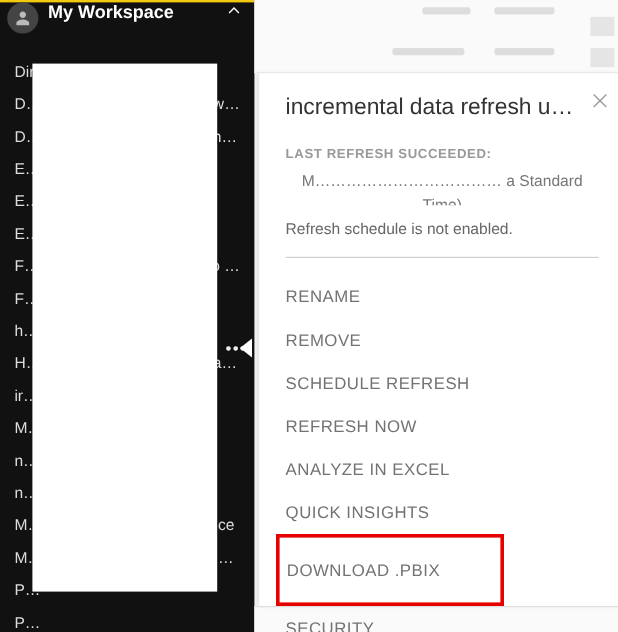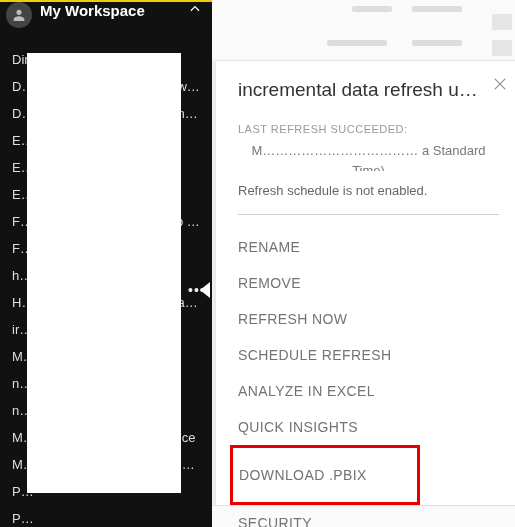--- a/index.html
+++ b/index.html
@@ -69,21 +69,21 @@
   .panel-close {
     position: absolute; right: 12px; top: 14px; width: 18px; height: 18px;
     cursor: pointer;
   }
   .panel-close svg { width: 18px; height: 18px; stroke: #999; stroke-width: 1.5; }
   .panel-title {
     font-size: 19px; color: #333; white-space: nowrap; overflow: hidden;
     text-overflow: ellipsis; padding-right: 20px; height: 26px;
   }
   .panel-sub {
-    margin-top: 18px; font-size: 11px; letter-spacing: 0.5px; color: #999; font-weight: 400;
+    margin-top: 18px; font-size: 11px; letter-spacing: 0.5px; color: #999; font-weight: 700;
   }
   .panel-refresh-info { margin-top: 6px; font-size: 13px; color: #777; line-height: 1.5; height: 30px; overflow: hidden; text-align: center; }
   .panel-sched { margin-top: 12px; font-size: 13px; color: #666; }
   .panel-divider { margin-top: 16px; border-top: 1px solid #d0d0d0; }
 
   .menu { margin-top: 14px; }
   .menu-item {
     font-size: 14px; color: #737373; letter-spacing: 0.4px; padding: 10px 0;
     cursor: pointer; font-weight: 400;
   }
@@ -155,20 +155,20 @@
   </div>
   <div class="panel-title">incremental data refresh usi…</div>
   <div class="panel-sub">LAST REFRESH SUCCEEDED:</div>
   <div class="panel-refresh-info">M……………………………… a Standard Time)</div>
   <div class="panel-sched">Refresh schedule is not enabled.</div>
   <div class="panel-divider"></div>
 
   <div class="menu">
     <div class="menu-item">RENAME</div>
     <div class="menu-item">REMOVE</div>
+    <div class="menu-item">SCHEDULE REFRESH</div>
     <div class="menu-item">REFRESH NOW</div>
-    <div class="menu-item">SCHEDULE REFRESH</div>
     <div class="menu-item">ANALYZE IN EXCEL</div>
     <div class="menu-item">QUICK INSIGHTS</div>
     <div class="menu-item highlight">DOWNLOAD .PBIX</div>
     <div class="menu-item">SECURITY</div>
   </div>
 </div>
 
 </body></html>

